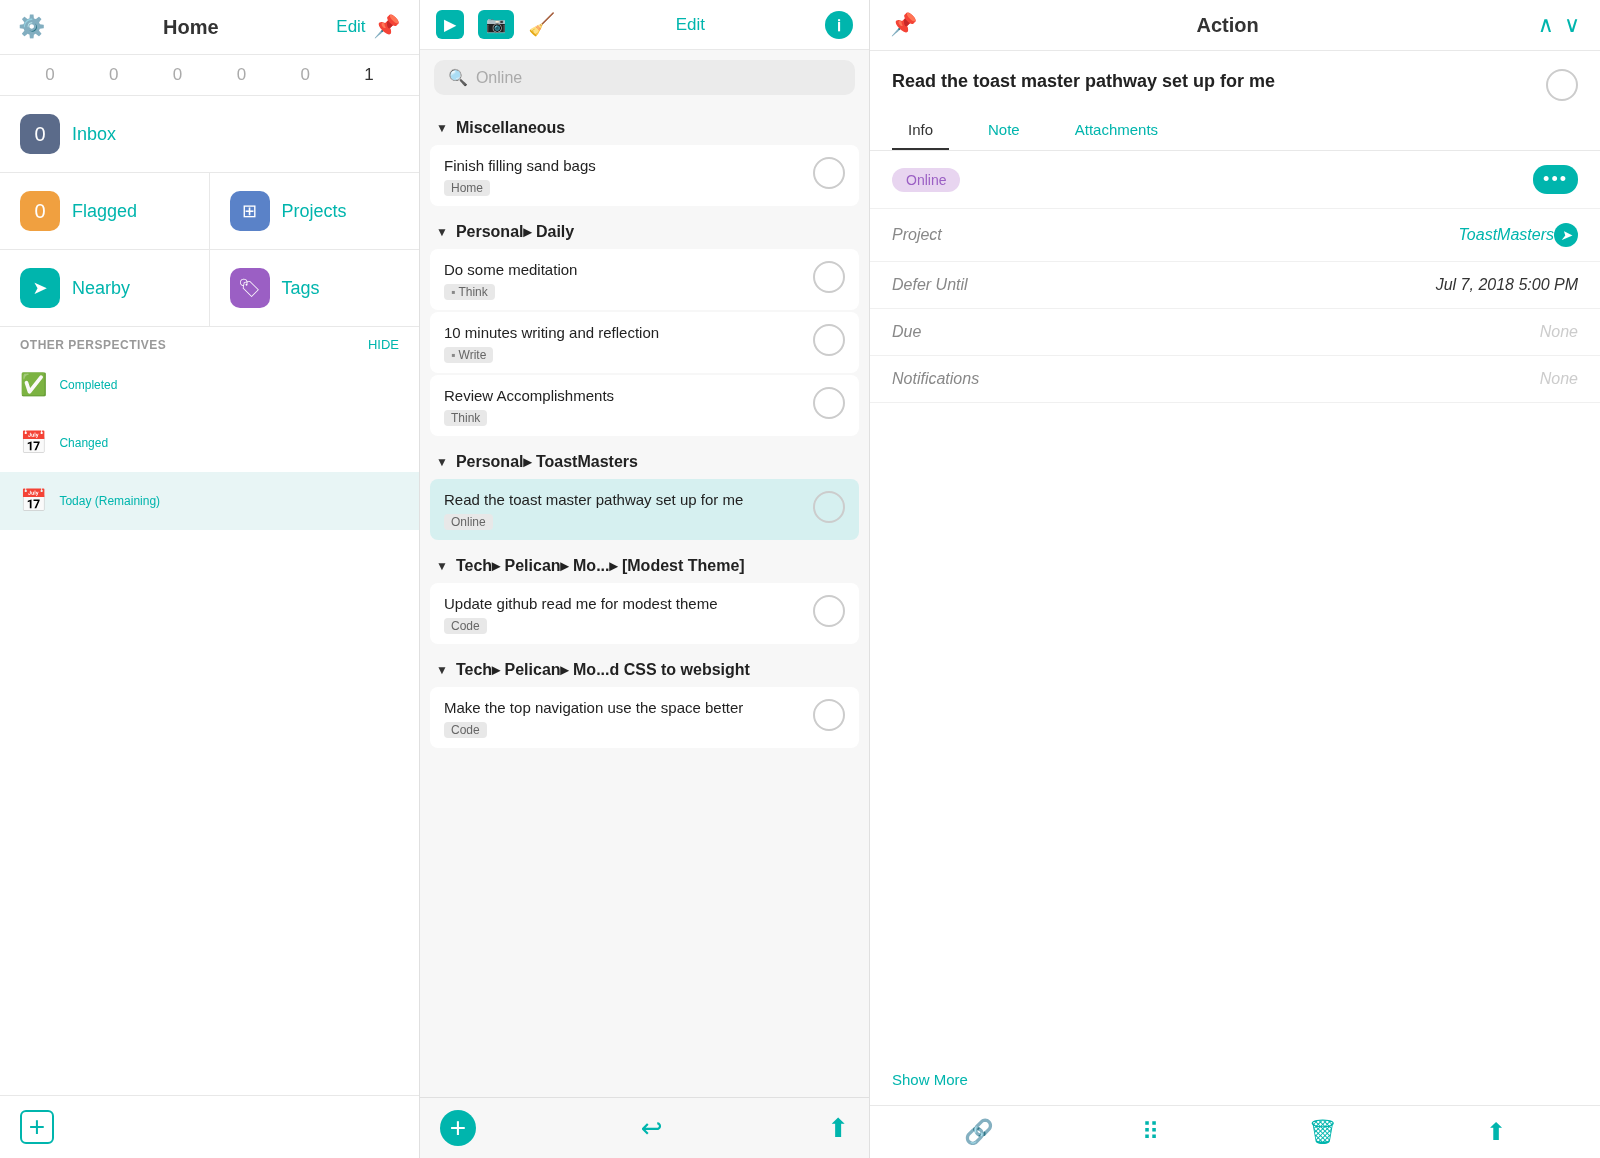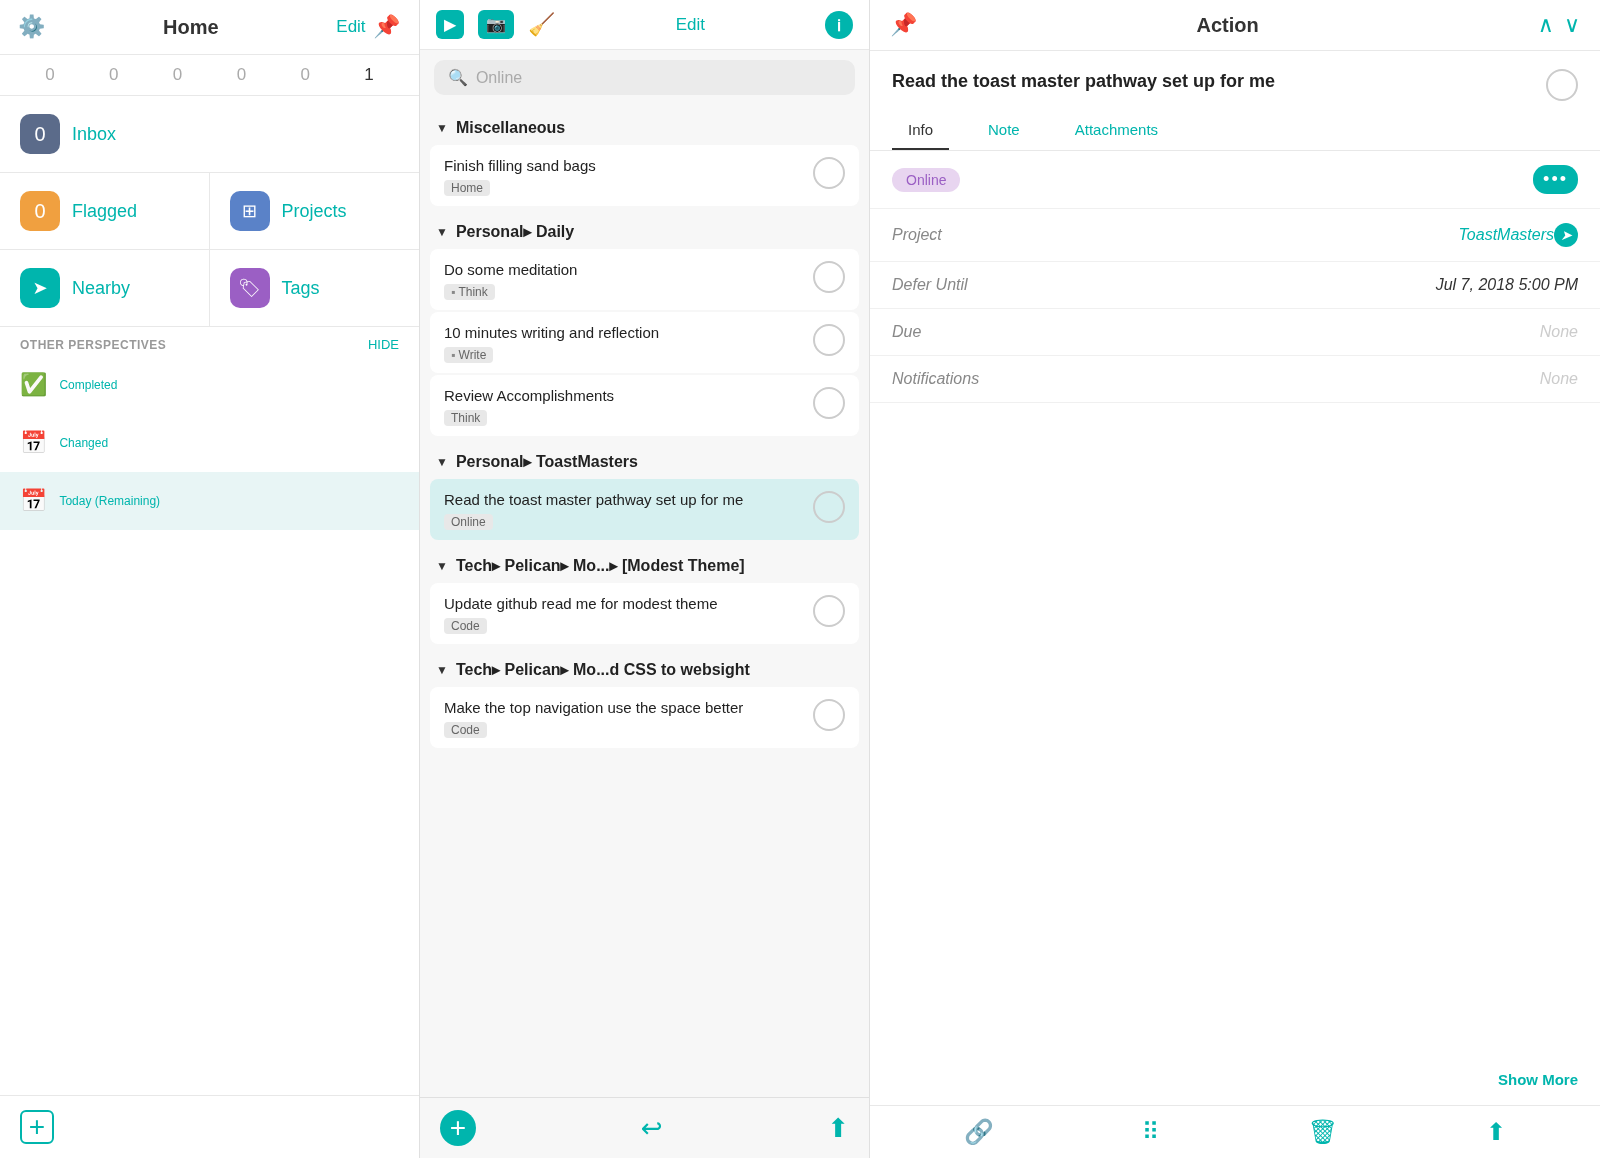--- a/index.html
+++ b/index.html
@@ -93,21 +93,21 @@
     .more-btn { background: #00b5ad; border-radius: 14px; padding: 4px 10px; color: #fff; font-size: 18px; letter-spacing: 2px; }
 
     .detail-row { display: flex; align-items: center; justify-content: space-between; padding: 14px 22px; border-bottom: 1px solid #f0f0f0; font-style: italic; }
     .detail-row-label { font-size: 16px; color: #888; }
     .detail-row-value { font-size: 16px; color: #333; display: flex; align-items: center; }
     .detail-row-value.teal { color: #00b5ad; }
     .detail-row-value .arrow-btn { background: #00b5ad; color: #fff; border-radius: 50%; width: 24px; height: 24px; display: flex; align-items: center; justify-content: center; font-size: 14px; }
     .detail-row-value .flag-icon { color: #00b5ad; font-size: 20px; }
     .detail-row-none { color: #ccc; }
 
-    .show-more { text-align: right; padding: 16px 22px; font-weight: bold; }
+    .show-more { text-align: left; padding: 16px 22px; }
     .show-more-btn { color: #00b5ad; font-size: 15px; cursor: pointer; }
 
     .right-bottom { border-top: 1px solid #e8e8e8; padding: 12px 20px; display: flex; align-items: center; justify-content: space-around; }
     .right-bottom-icon { color: #00b5ad; font-size: 24px; cursor: pointer; }
   </style>
 </head>
 <body>
 
 <div class="left-panel">
   <div class="left-header">

